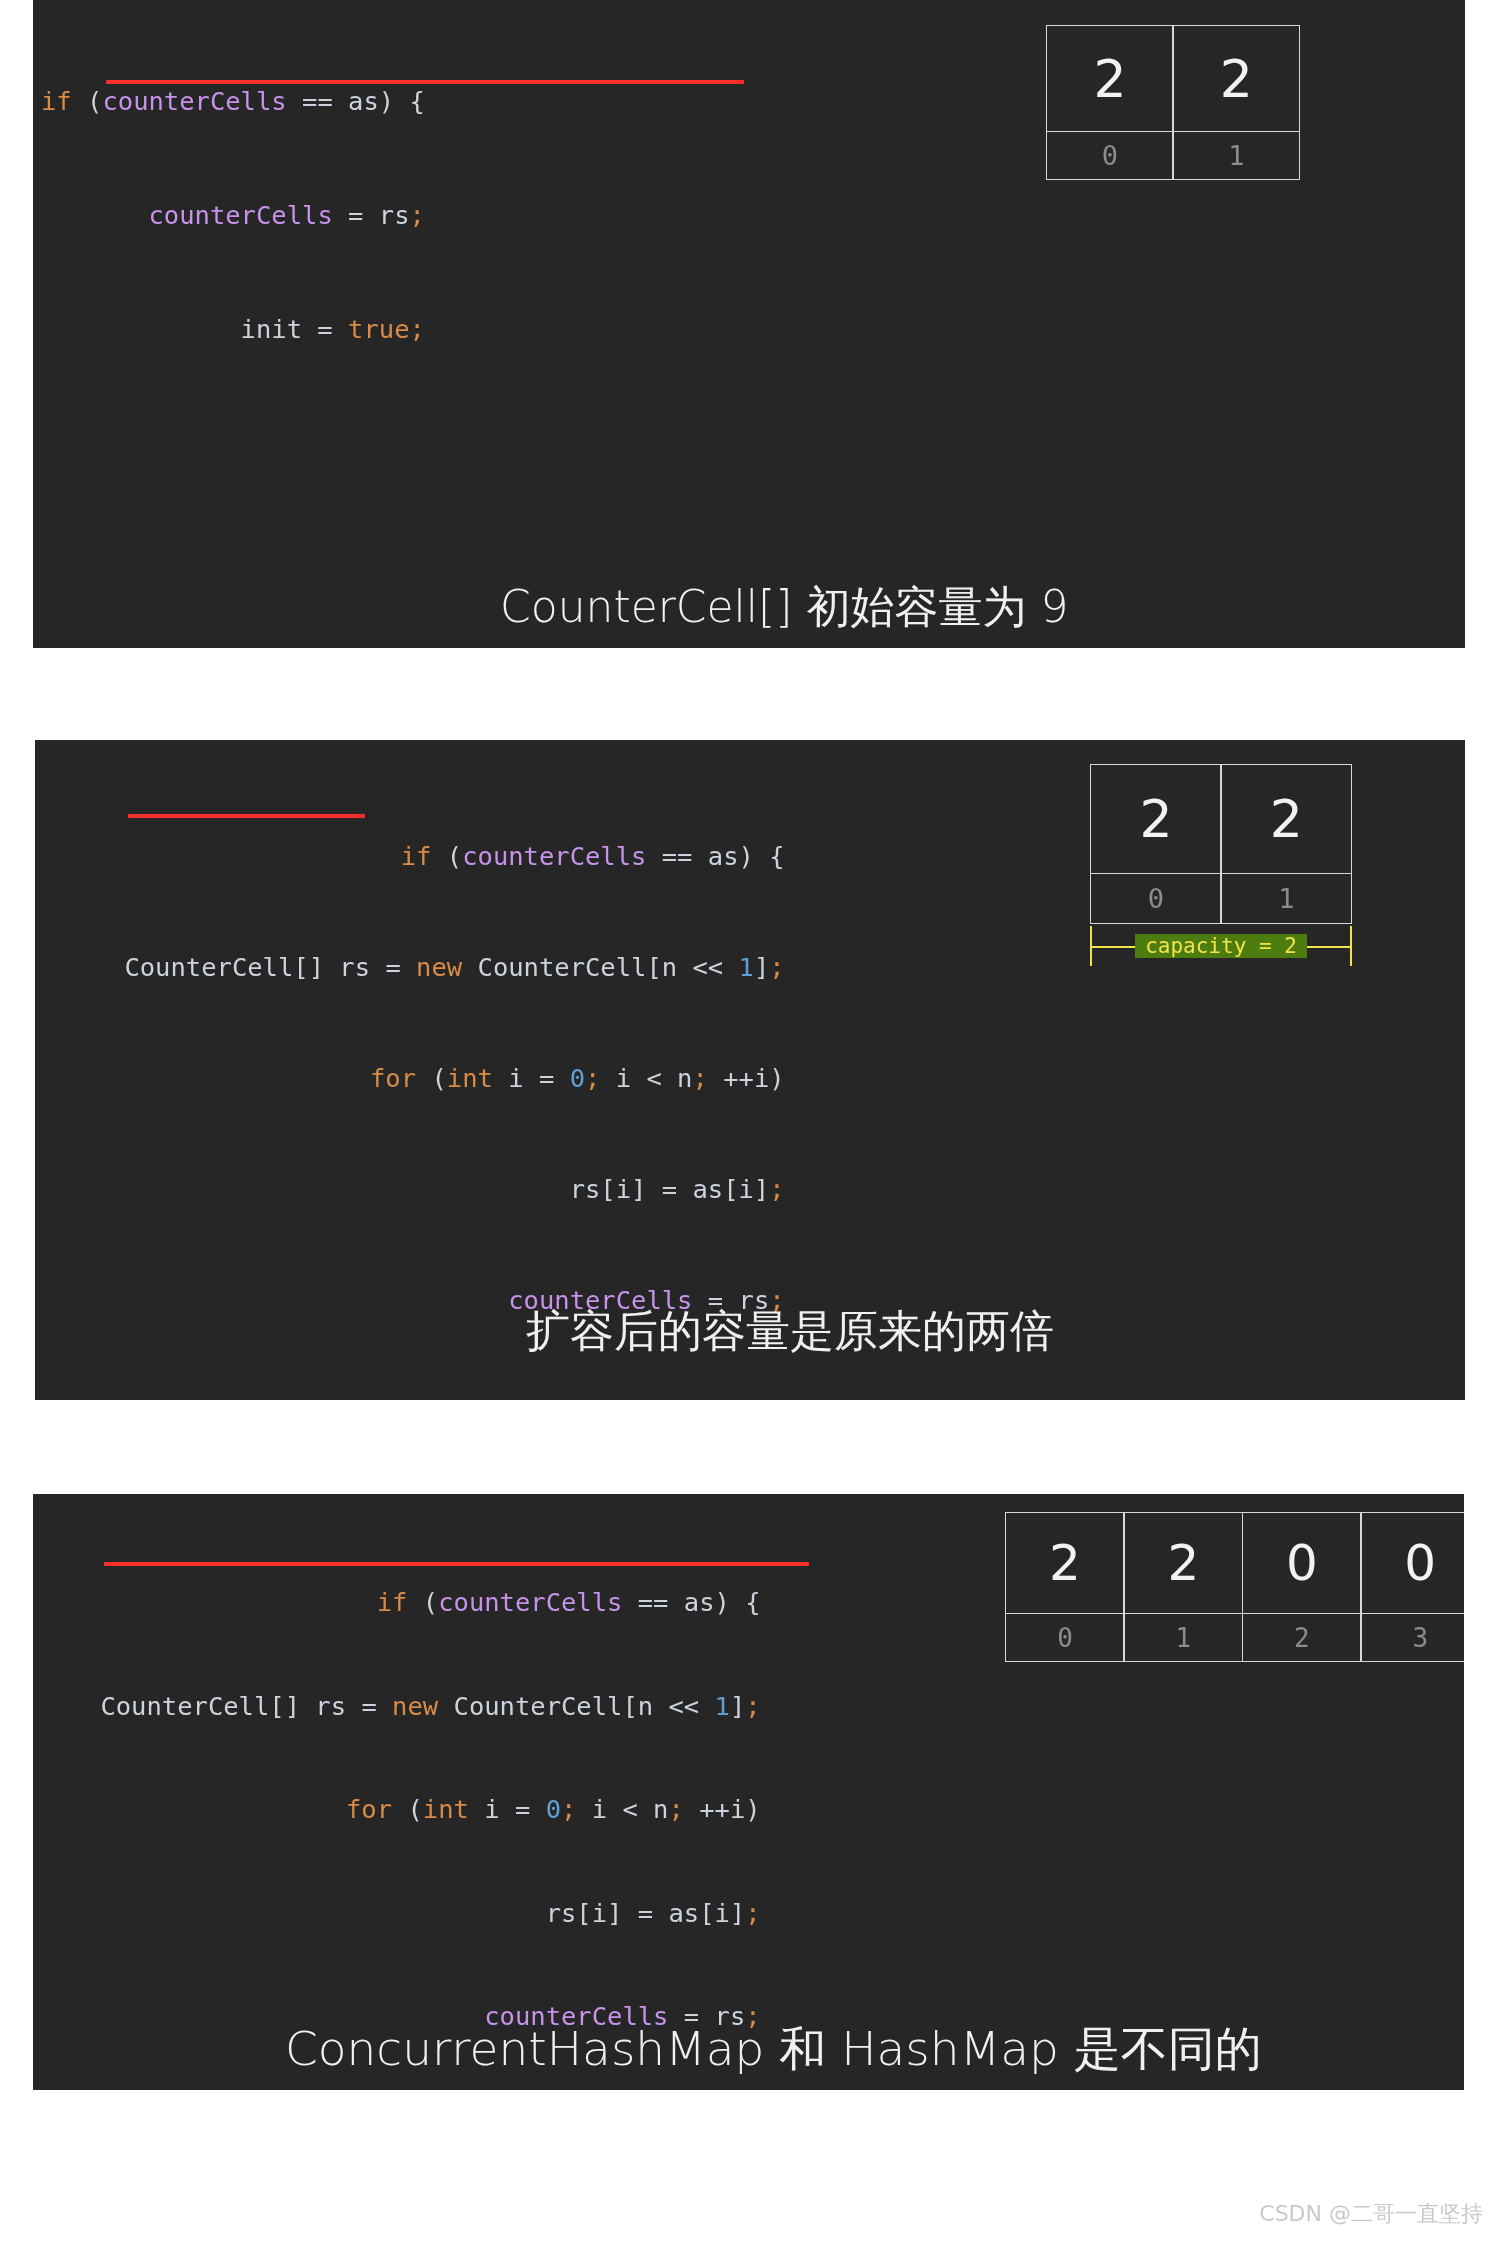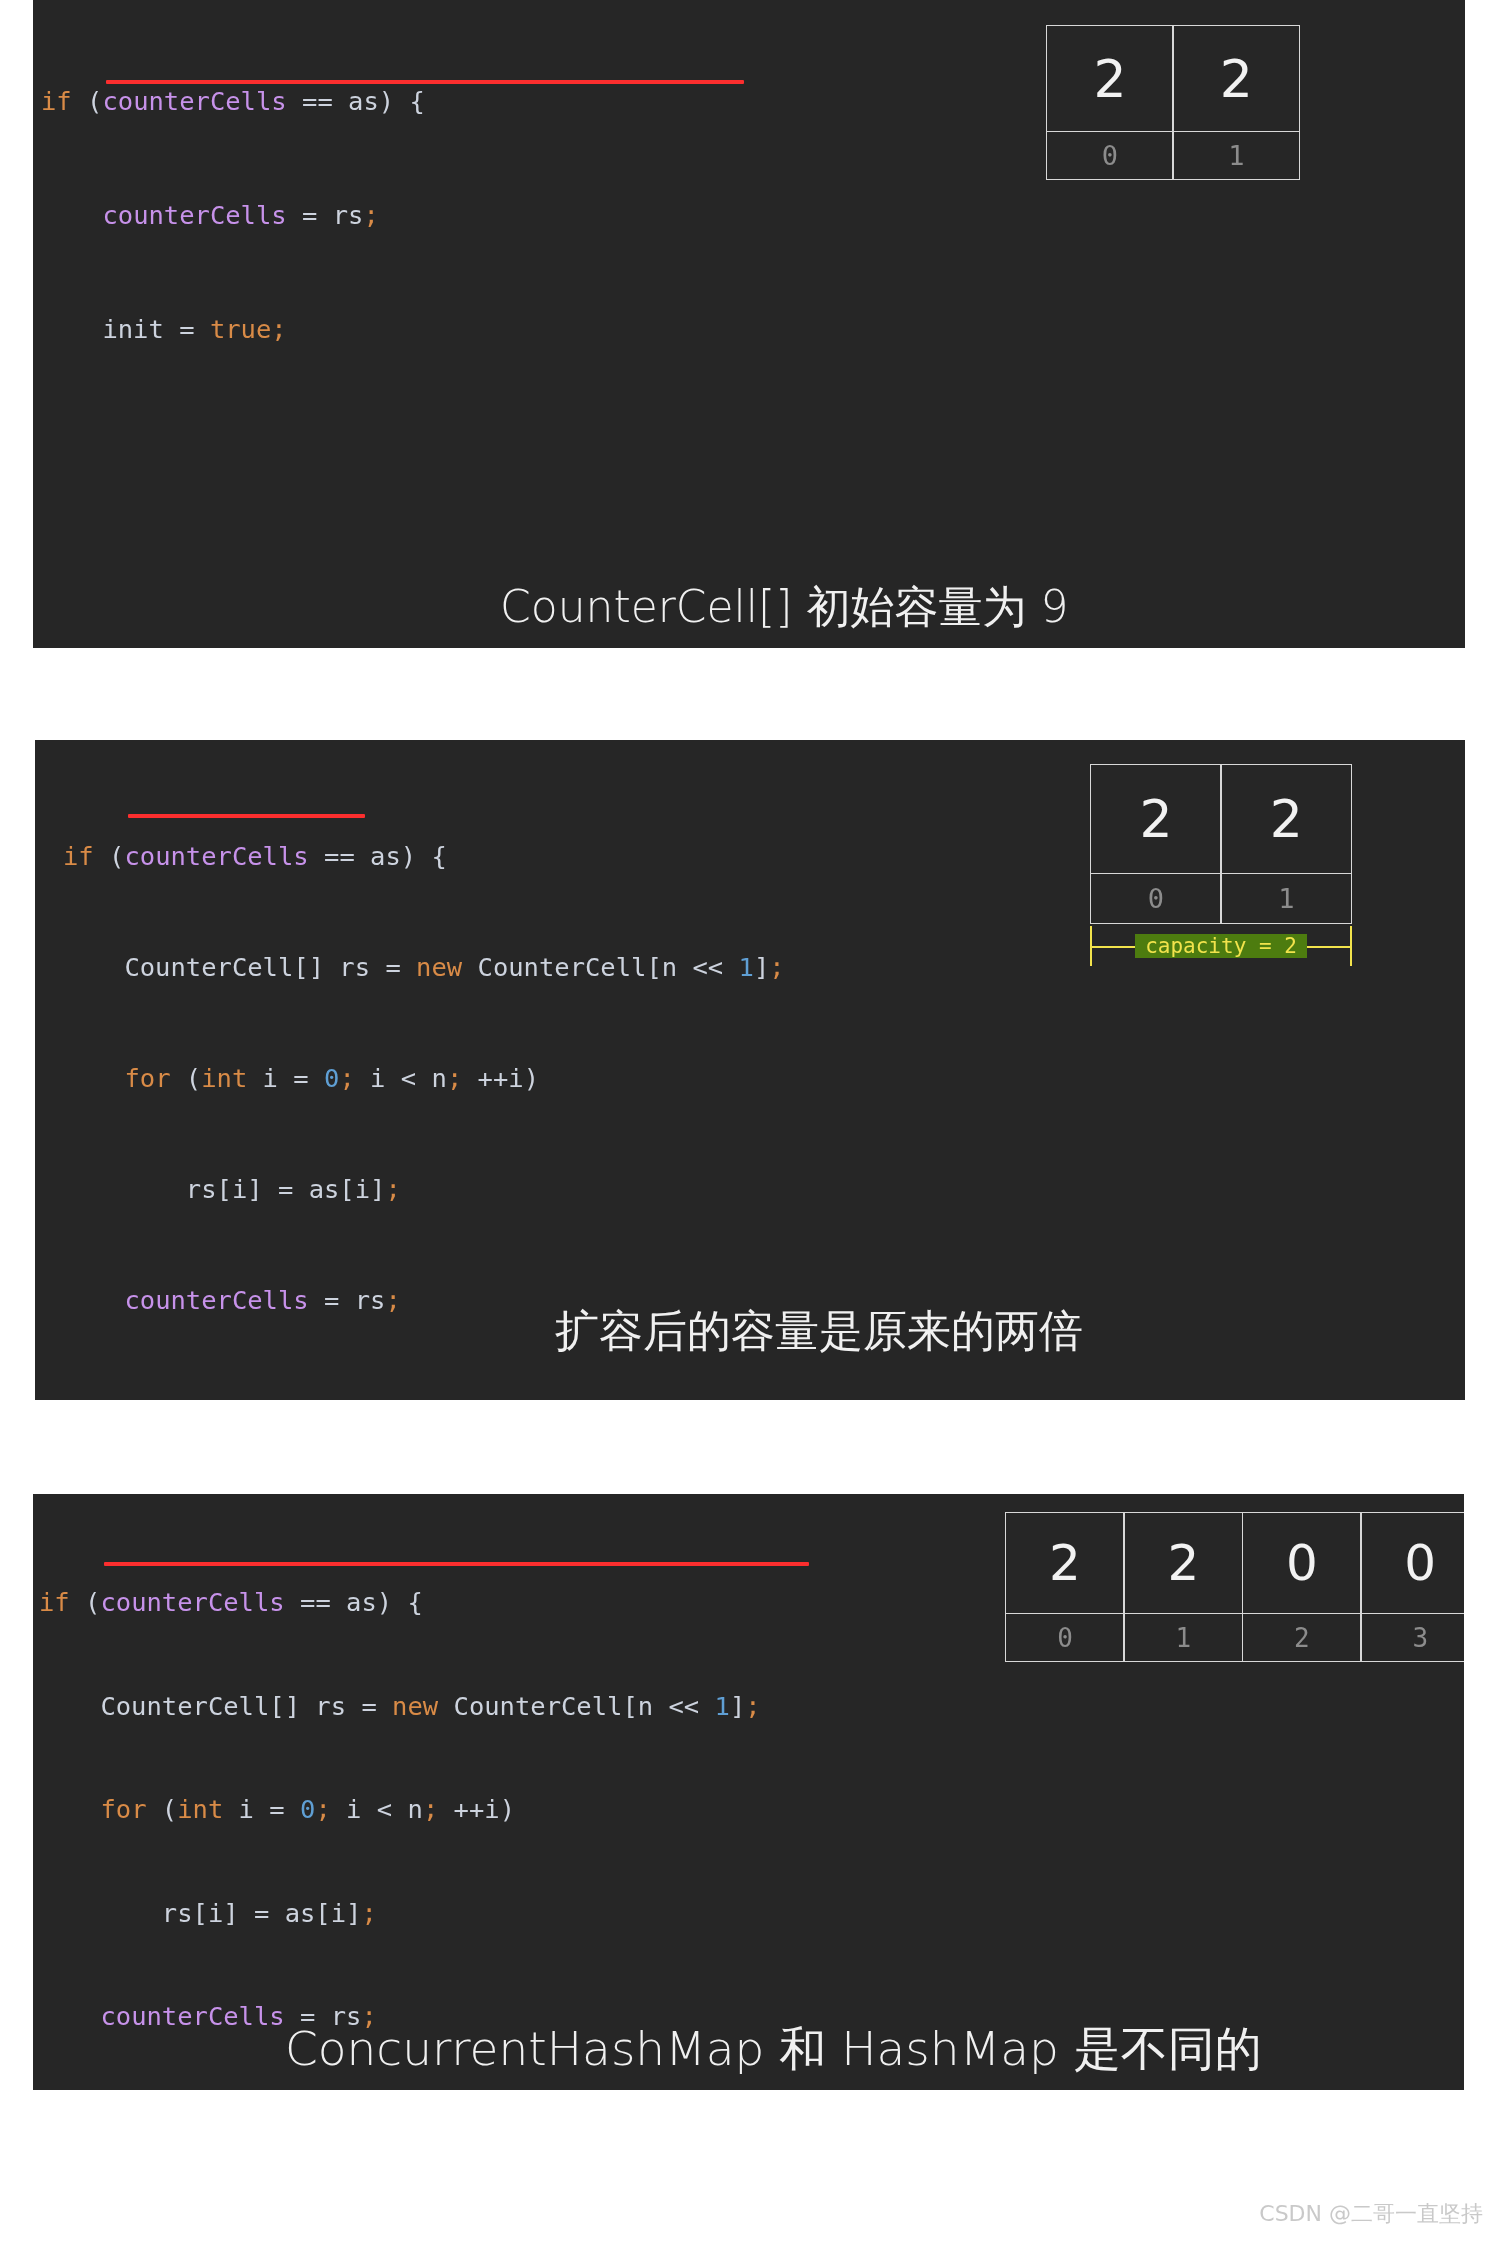--- a/index.html
+++ b/index.html
@@ -32,21 +32,21 @@
     position: absolute;
     font-family: "DejaVu Sans Mono", "Liberation Mono", monospace;
     white-space: pre;
     color: #cdd3de;
     letter-spacing: 0px;
   }
   #panel-1 .code { left: 8px;  top: 6px;   font-size: 25.5px; line-height: 38px; }
   #panel-2 .code { left: 28px; top: 24px;  font-size: 25.5px; line-height: 37px; }
   #panel-3 .code { left: 6px;  top: 22px;  font-size: 25.5px; line-height: 34.5px; }
 
-  .code .line { position: relative; display: block; }
+  .code .line { position: relative; display: block; text-align: right; }
 
   .kw        { color: #d98b47; }   
   .field     { color: #c792ea; }   
   .num       { color: #5f9fd4; }   
   .punct     { color: #d98b47; }   
   .plain     { color: #cdd3de; }
 
   
   .uline {
     position: absolute;
@@ -196,21 +196,21 @@
       </div>
     </div>
     <div class="capacity" style="width:262px;">
       <div class="rule"></div>
       <div class="bar-left"></div>
       <div class="bar-right"></div>
       <div class="cap-text" style="font-size:21px;">capacity = 2</div>
     </div>
   </div>
 
-  <div class="caption" style="left: 520px; top: 562px; font-size: 44px;">扩容后的容量是原来的两倍</div>
+  <div class="caption" style="left: 491px; top: 562px; font-size: 44px;">扩容后的容量是原来的两倍</div>
 </div>
 
 <div class="panel" id="panel-3">
 
   <div class="code">
     <span class="line"><span class="kw">if</span> <span class="plain">(</span><span class="field">counterCells</span> <span class="plain">== as) {</span></span>
     <span class="line"><span class="plain">    CounterCell[] rs = </span><span class="kw">new</span><span class="plain"> CounterCell[n &lt;&lt; </span><span class="num">1</span><span class="plain">]</span><span class="punct">;</span></span>
     <span class="line"><span class="plain">    </span><span class="kw">for</span><span class="plain"> (</span><span class="kw">int</span><span class="plain"> i = </span><span class="num">0</span><span class="punct">;</span><span class="plain"> i &lt; n</span><span class="punct">;</span><span class="plain"> ++i)</span></span>
     <span class="line"><span class="plain">        rs[i] = as[i]</span><span class="punct">;</span></span>
     <span class="line"><span class="plain">    </span><span class="field">counterCells</span><span class="plain"> = rs</span><span class="punct">;</span></span>

